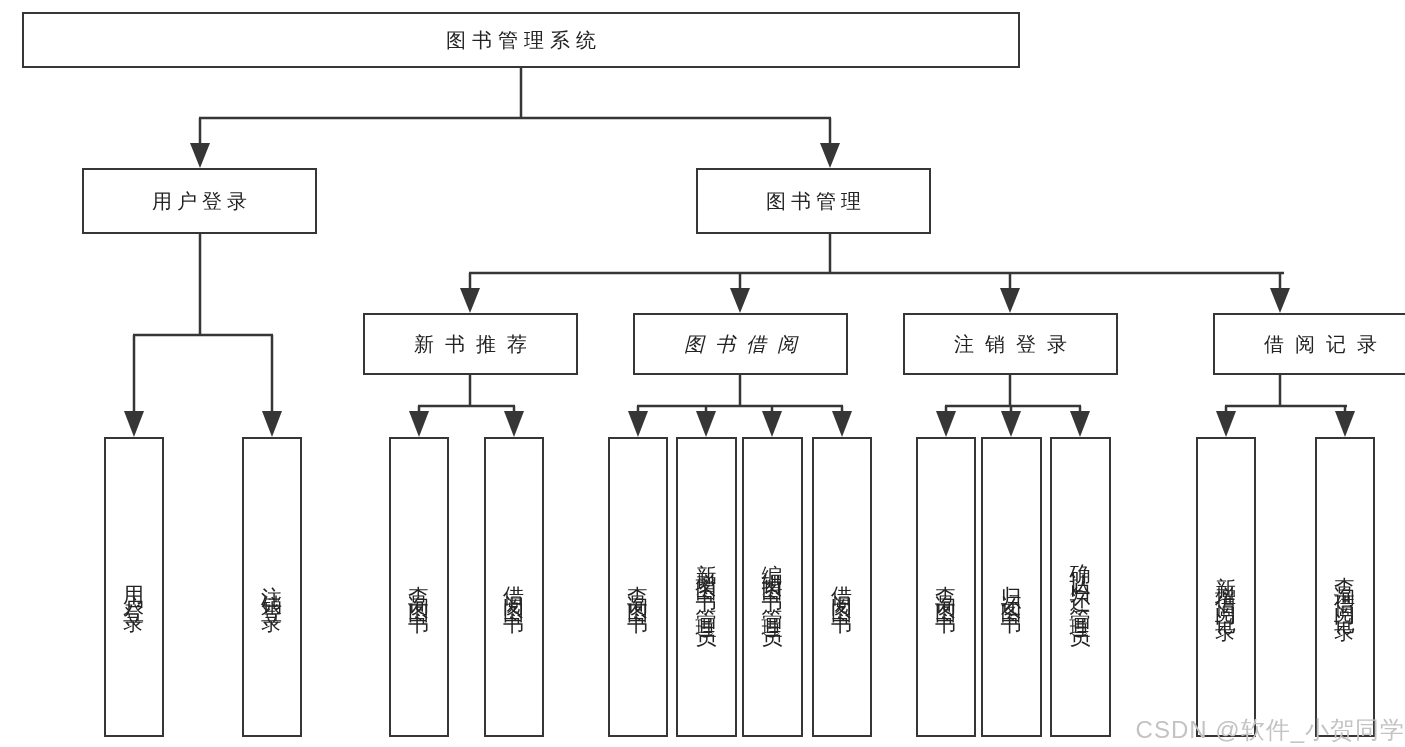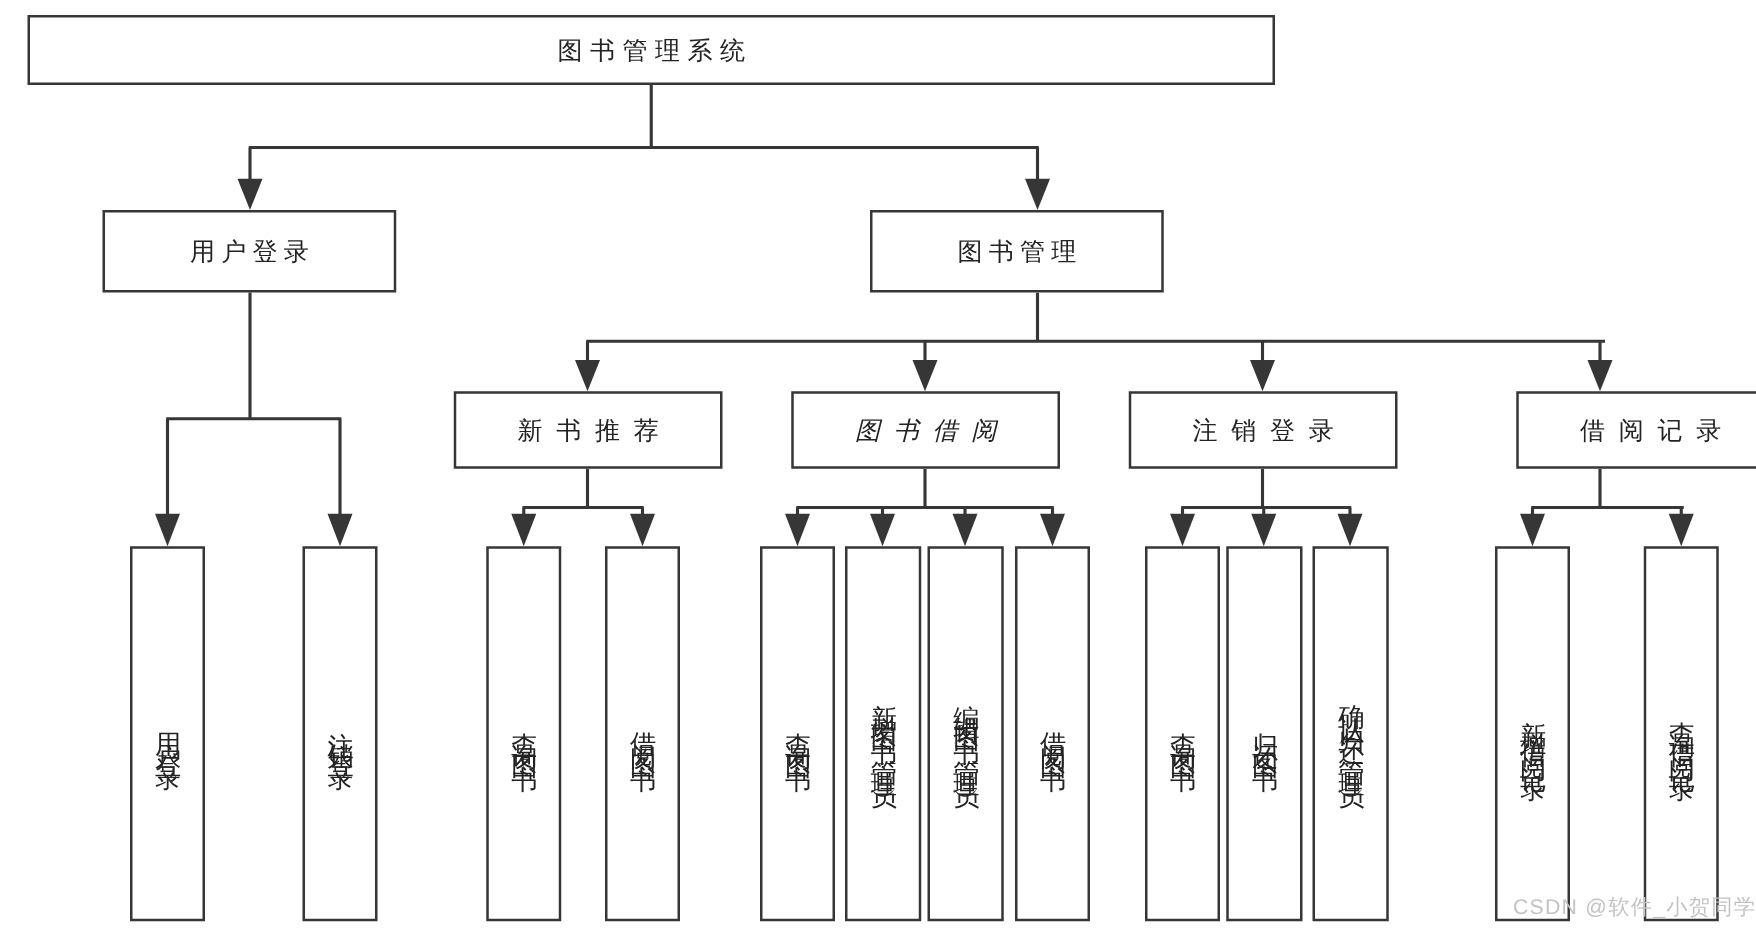--- a/index.html
+++ b/index.html
@@ -28,21 +28,21 @@
     writing-mode:vertical-rl;
     text-orientation:mixed;
     font-size:21px;
     letter-spacing:9px;
     line-height:1;
     white-space:nowrap;
   }
   .watermark{
     position:absolute;
     right:0px;top:714px;
-    font-size:17px;
+    font-size:24px;
     letter-spacing:1px;
     z-index:3;
     white-space:nowrap;
   }
 </style>
 </head>
 <body>
 
 <div class="canvas">
 

